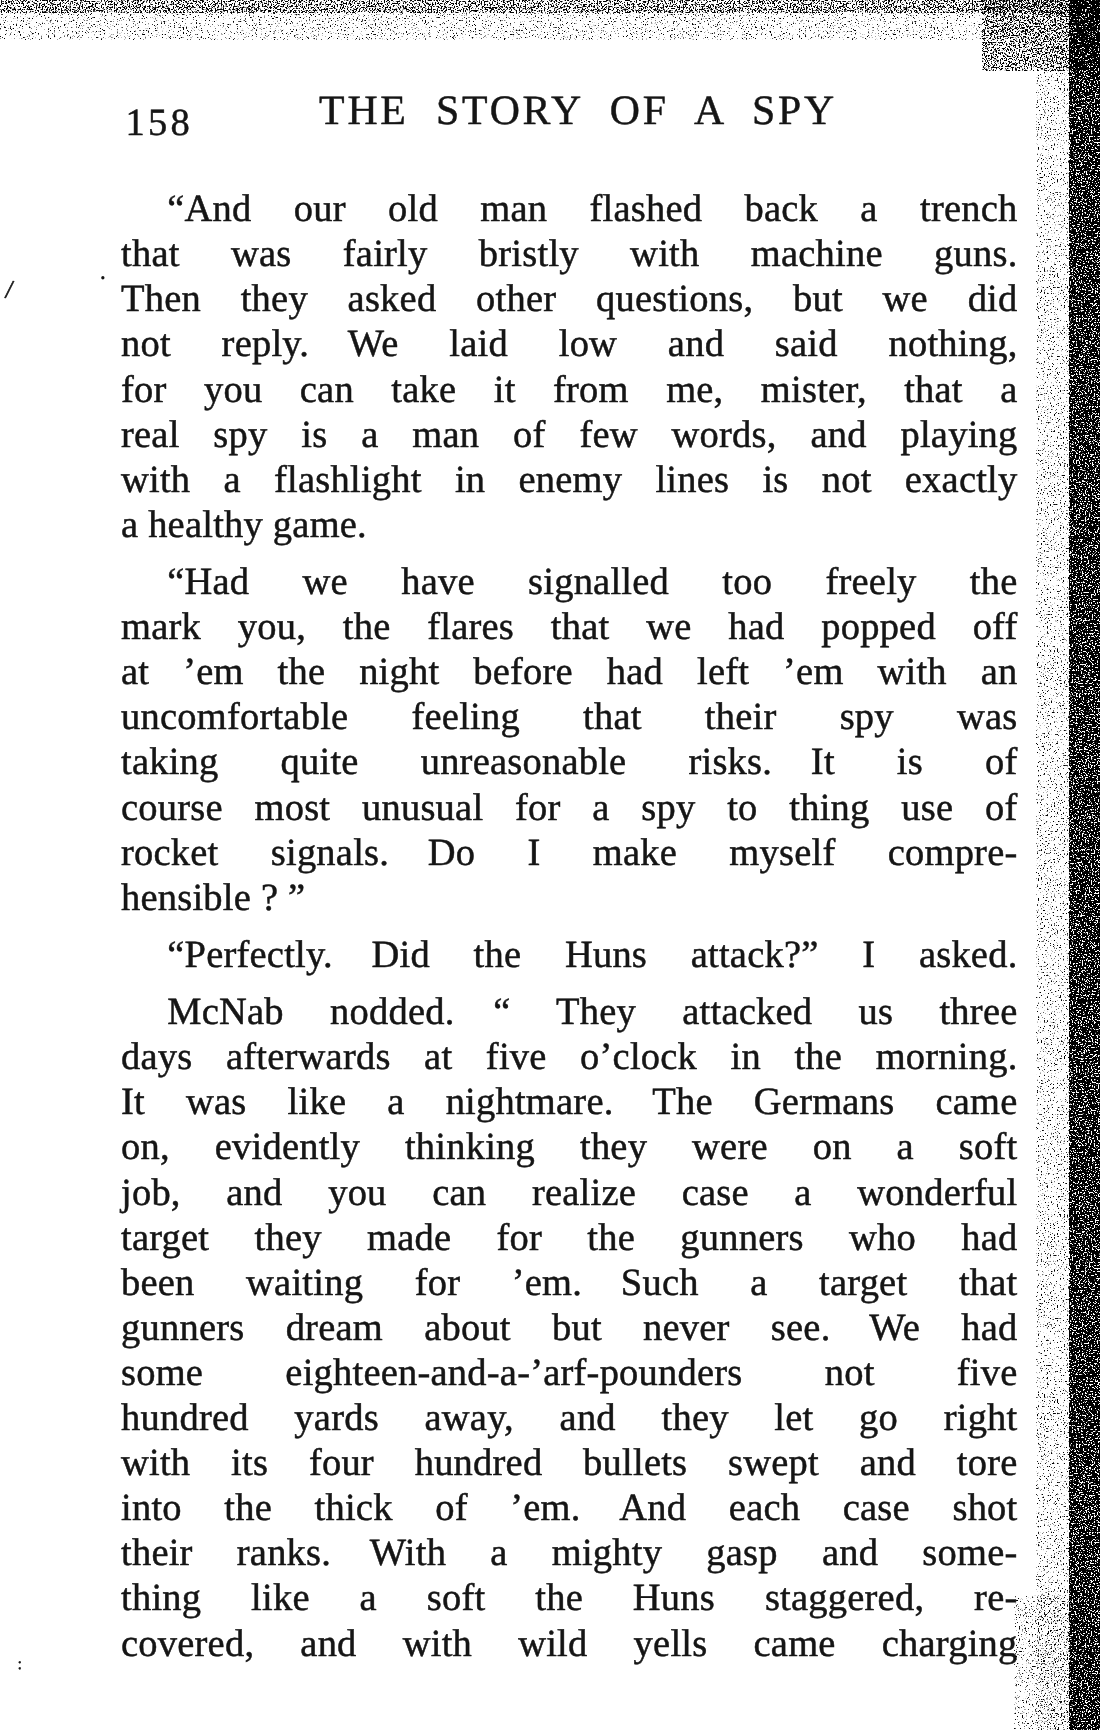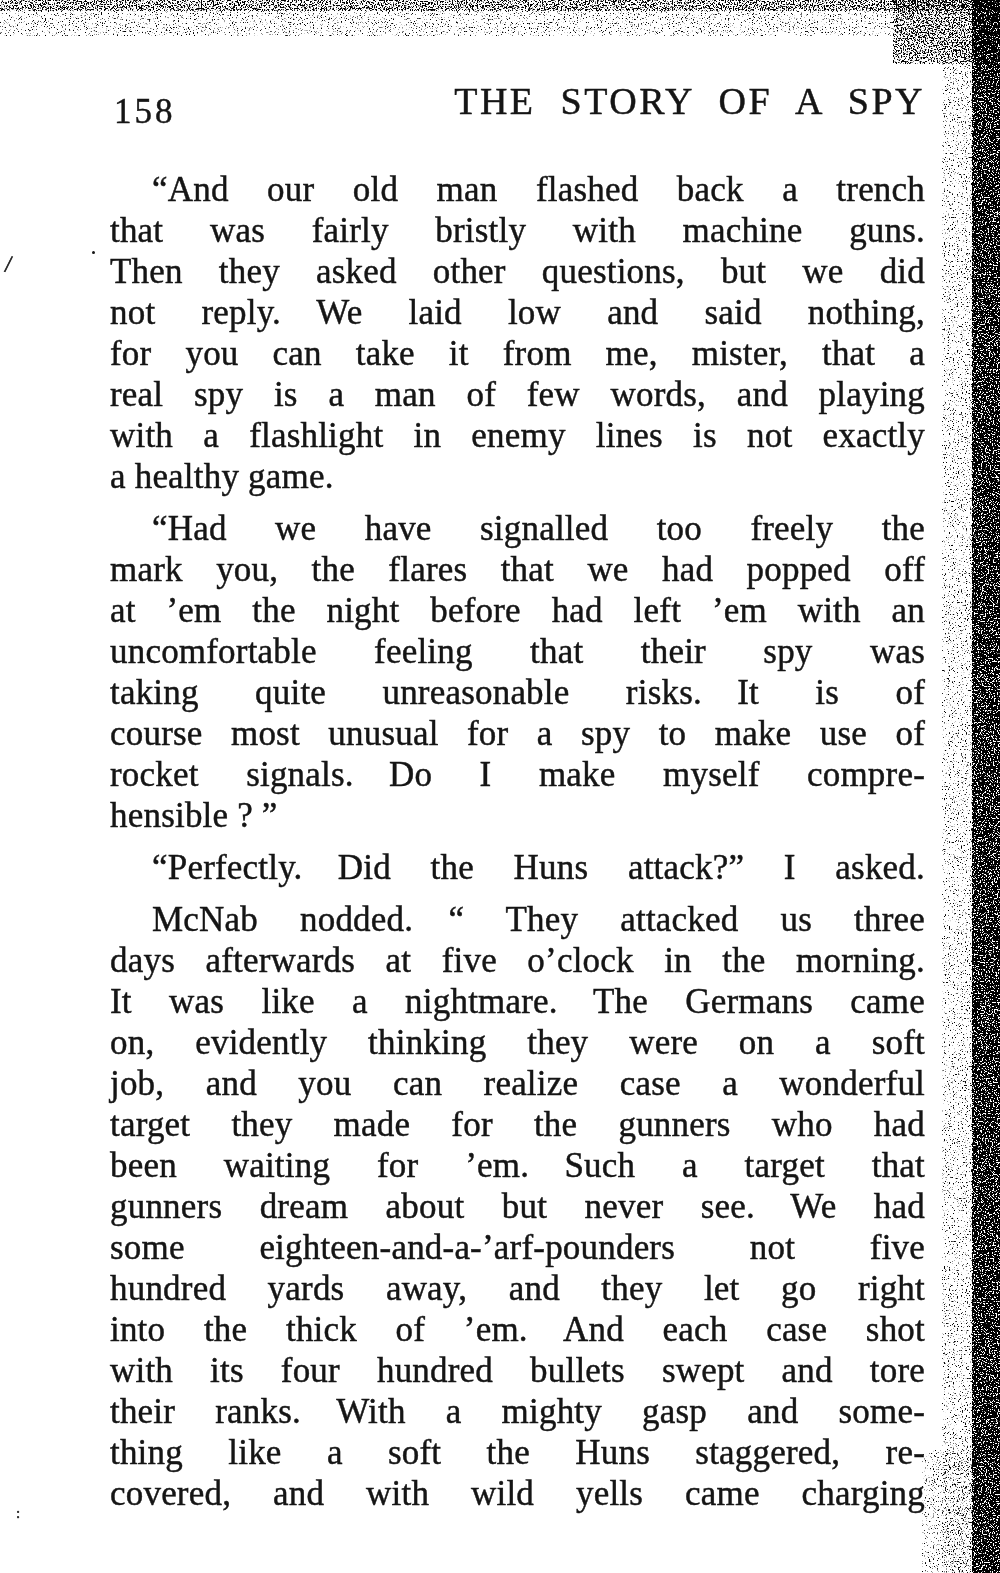--- a/index.html
+++ b/index.html
@@ -14,21 +14,21 @@
     -webkit-text-stroke:0.45px #151515;
   }
   
   .header{position:absolute;left:110px;top:78px;width:815px;height:50px;}
   .pagenum{
     position:absolute;left:4px;top:14px;
     font-size:35px;letter-spacing:3px;line-height:40px;
   }
   .rtitle{
     position:absolute;left:0;right:0;top:0;
-    text-align:right;margin-left:16px;
+    text-align:center;margin-left:16px;
     font-size:38px;line-height:46px;
     letter-spacing:2.5px;word-spacing:13px;
     white-space:nowrap;
   }
   
   .bodytext{position:absolute;left:110px;top:158px;width:815px;}
   .para{margin:0;padding:0;}
   .line{
     display:block;
     height:41px;line-height:41px;
@@ -91,40 +91,40 @@
         <span class="line">real spy is a man of few words, and playing</span>
         <span class="line">with a flashlight in enemy lines is not exactly</span>
         <span class="line endline">a healthy game.</span>
       </p>
       <p class="para">
         <span class="line ind">“Had we have signalled too freely the</span>
         <span class="line">mark you, the flares that we had popped off</span>
         <span class="line">at ’em the night before had left ’em with an</span>
         <span class="line">uncomfortable feeling that their spy was</span>
         <span class="line">taking quite unreasonable risks. It is of</span>
-        <span class="line">course most unusual for a spy to make use of</span>
+        <span class="line">course most unusual for a spy to thing use of</span>
         <span class="line">rocket signals. Do I make myself compre-</span>
         <span class="line endline">hensible ? ”</span>
       </p>
       <p class="para">
         <span class="line ind">“Perfectly. Did the Huns attack?” I asked.</span>
       </p>
       <p class="para">
         <span class="line ind">McNab nodded. “ They attacked us three</span>
         <span class="line">days afterwards at five o’clock in the morning.</span>
         <span class="line">It was like a nightmare. The Germans came</span>
         <span class="line">on, evidently thinking they were on a soft</span>
         <span class="line">job, and you can realize case a wonderful</span>
         <span class="line">target they made for the gunners who had</span>
         <span class="line">been waiting for ’em. Such a target that</span>
         <span class="line">gunners dream about but never see. We had</span>
         <span class="line">some eighteen-and-a-’arf-pounders not five</span>
         <span class="line">hundred yards away, and they let go right</span>
+        <span class="line">with its four hundred bullets swept and tore</span>
         <span class="line">into the thick of ’em. And each case shot</span>
-        <span class="line">with its four hundred bullets swept and tore</span>
         <span class="line">their ranks. With a mighty gasp and some-</span>
         <span class="line">thing like a soft the Huns staggered, re-</span>
         <span class="line">covered, and with wild yells came charging</span>
       </p>
     </div>
 
   <span class="mark-slash">/</span>
   <span class="ink-dot"></span>
   <span class="mark-colon">:</span>
 

